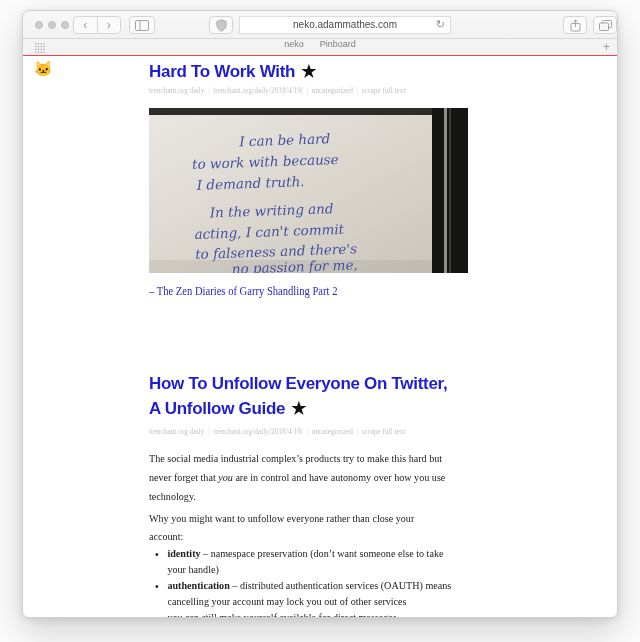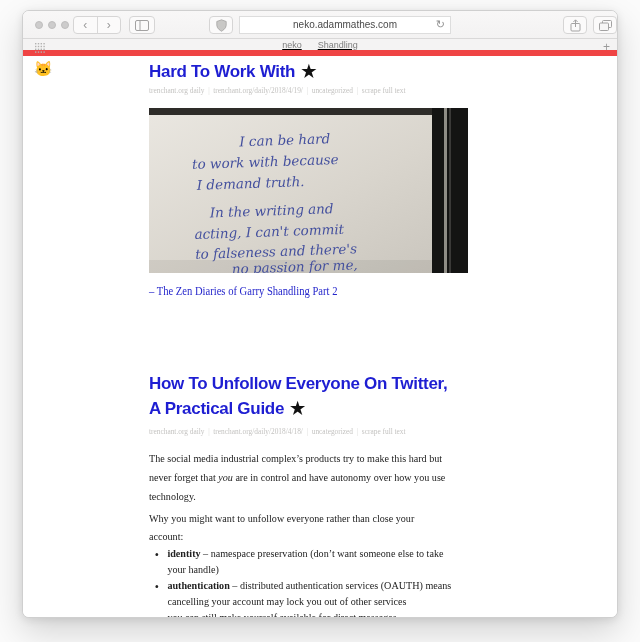--- a/index.html
+++ b/index.html
@@ -19,21 +19,21 @@
   .nav-group .half{ flex:1; text-align:center; font-size:12px; line-height:16px; color:#9b9b9b;}
   .nav-group .half:first-child{ border-right:1px solid #d9d8d8;}
   .sidebar-btn{ left:106px; width:26px;}
   .shield-btn{ left:186px; width:24px;}
   .url-field{ position:absolute; left:216px; top:5px; width:212px; height:18px; background:#fff; border:1px solid #ddd; border-radius:0;}
   .url-text{ display:block; text-align:center; font-size:10px; line-height:16px; color:#4a4a4a;}
   .reload{ position:absolute; right:5px; top:1px; font-size:11px; color:#8f8f8f;}
   .share-btn{ left:540px; width:24px;}
   .tabs-btn{ left:570px; width:24px;}
   
-  .bm-bar{ position:relative; height:17px; background:#f4f3f3; border-bottom:6px solid #ef4444; display:flex; align-items:center; justify-content:center;text-decoration:underline;}
+  .bm-bar{ position:relative; height:17px; background:#f4f3f3; border-bottom:1px solid #ef4444; display:flex; align-items:flex-start; justify-content:center;}
   .bm-item{ font-size:9px; color:#7e7e7e; margin:0 8px;}
   .bm-grid{ position:absolute; left:12px; top:4px;}
   .bm-add{ position:absolute; right:7px; top:1px; color:#9b9b9b; font-size:12px;}
   
   .content{ position:relative; height:563px; background:#fff; overflow:hidden;}
   .favicon{ position:absolute; left:11px; top:4px; font-size:15px; color:#e0a23e;}
   .article{ position:absolute; left:126px; top:0; width:322px;}
   h1{ font-family:"Liberation Sans",sans-serif; font-weight:700; font-size:17px; letter-spacing:-0.3px; color:#1e1ed2; white-space:nowrap;}
   .t1{ margin-top:5px; line-height:22px;}
   .t2{ margin-top:72px; line-height:25px;}
@@ -114,21 +114,21 @@
             <rect x="5.6" y="5.6" width="1.4" height="1.4"></rect>
             <rect x="8.4" y="5.6" width="1.4" height="1.4"></rect>
           <rect x="0" y="8.4" width="1.4" height="1.4"></rect>
             <rect x="2.8" y="8.4" width="1.4" height="1.4"></rect>
             <rect x="5.6" y="8.4" width="1.4" height="1.4"></rect>
             <rect x="8.4" y="8.4" width="1.4" height="1.4"></rect>
         </g>
       </svg>
     </span>
     <span class="bm-item">neko</span>
-    <span class="bm-item">Shandling</span>
+    <span class="bm-item">Pinboard</span>
     <span class="bm-add">+</span>
   </div>
 
   <div class="content">
     <span class="favicon">🐱</span>
 
     <div class="article">
 
       <h1 class="t1"><a style="color:inherit;text-decoration:none;">Hard To Work With</a><span class="star">★</span></h1>
       <span class="meta"><span>trenchant.org daily</span><span class="sep">|</span><span>trenchant.org/daily/2018/4/19/</span><span class="sep">|</span><span>uncategorized</span><span class="sep">|</span><span>scrape full text</span></span>
@@ -155,21 +155,21 @@
             <text x="60" y="106">In the writing and</text>
             <text x="44" y="127">acting, I can't commit</text>
             <text x="44" y="147">to falseness and there's</text>
             <text x="80" y="163">no passion for me,</text>
           </g>
         </svg>
       </figure>
 
       <span class="caption">– The Zen Diaries of Garry Shandling Part 2</span>
 
-      <h1 class="t2"><a style="color:inherit;text-decoration:none;"><span>How To Unfollow Everyone On Twitter,</span><br><span>A Practical Guide</span><span class="star">★</span></a></h1>
+      <h1 class="t2"><a style="color:inherit;text-decoration:none;"><span>How To Unfollow Everyone On Twitter,</span><br><span>A Unfollow Guide</span><span class="star">★</span></a></h1>
       <span class="meta m2"><span>trenchant.org daily</span><span class="sep">|</span><span>trenchant.org/daily/2018/4/18/</span><span class="sep">|</span><span>uncategorized</span><span class="sep">|</span><span>scrape full text</span></span>
 
       <div class="body p1">
         <span class="ln">The social media industrial complex’s products try to make this hard but</span>
         <span class="ln"><span>never forget that </span><em>you</em><span> are in control and have autonomy over how you use</span></span>
         <span class="ln">technology.</span>
       </div>
 
       <div class="body p2">
         <span class="ln">Why you might want to unfollow everyone rather than close your</span>

